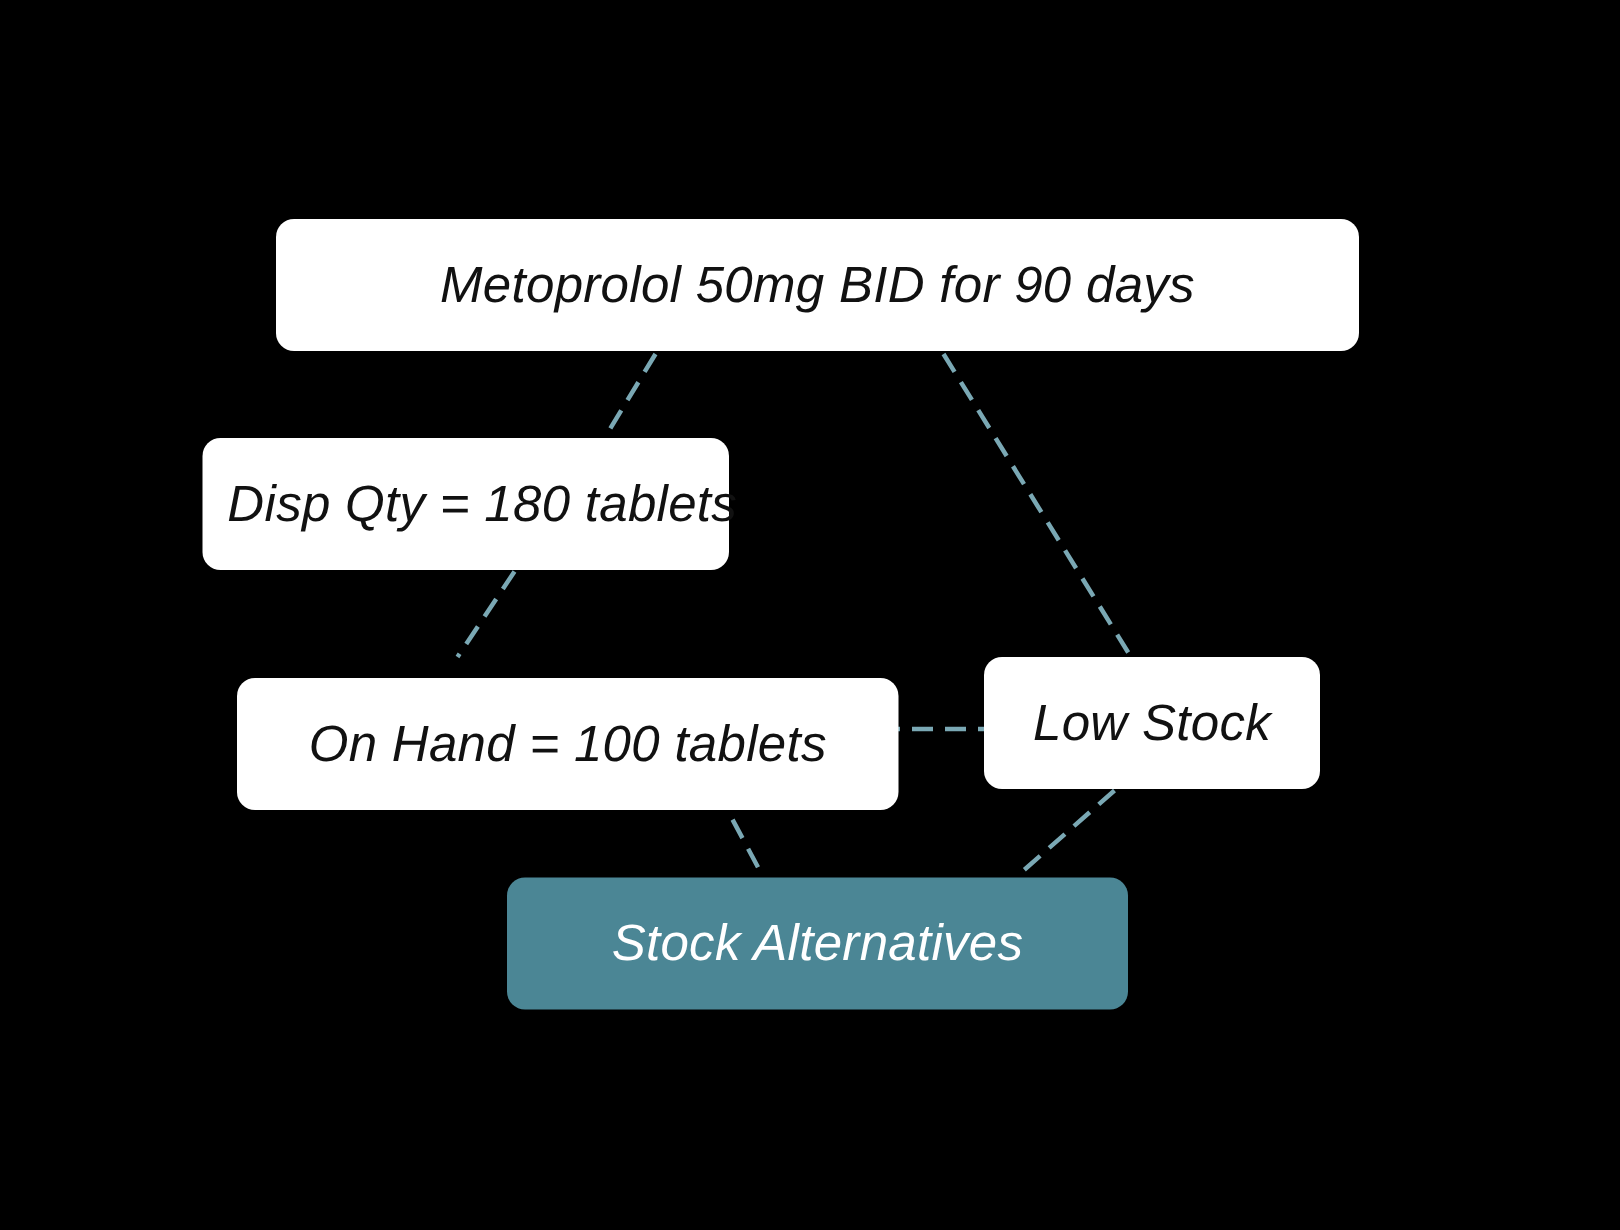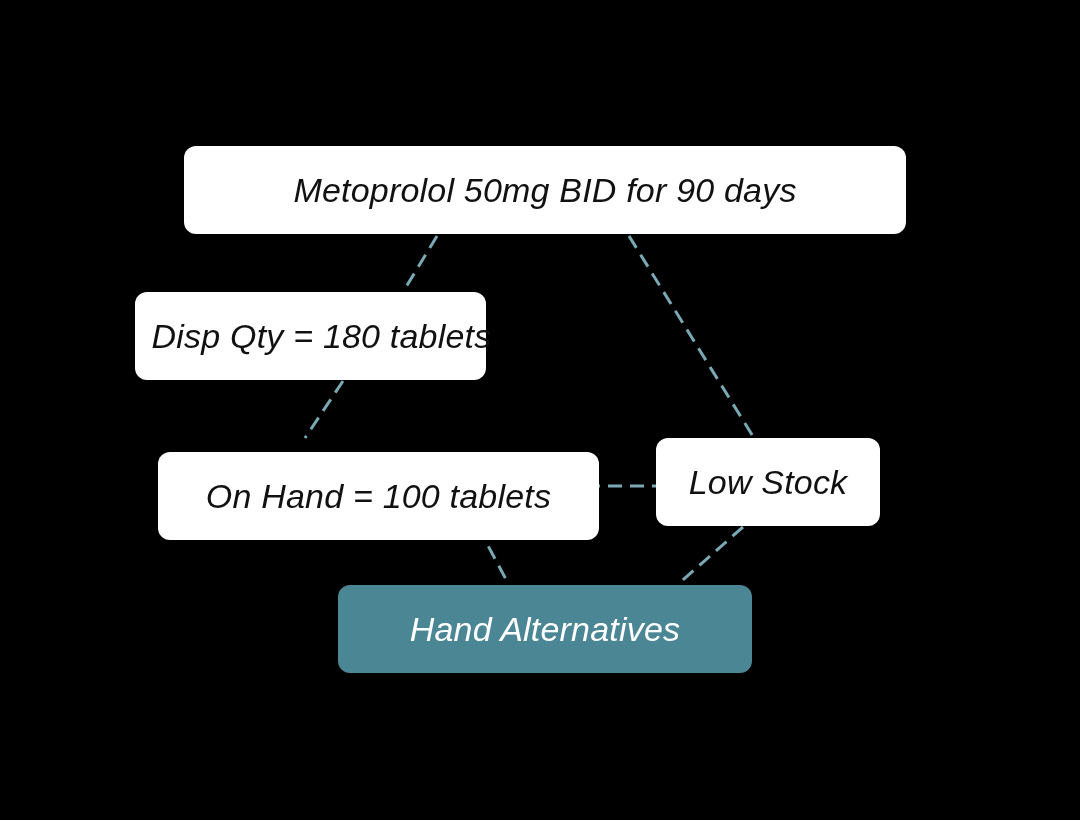--- a/index.html
+++ b/index.html
@@ -40,14 +40,14 @@
 
 <div class="node" style="left:144px; top:452px; width:441px; height:88px;margin-left:14px;">
   <span>On Hand = 100 tablets</span>
 </div>
 
 <div class="node" style="left:656px; top:438px; width:224px; height:88px;justify-content:center;">
   <span>Low Stock</span>
 </div>
 
 <div class="node action" style="left:338px; top:585px; width:414px; height:88px;">
-  <span>Hand Alternatives</span>
+  <span>Stock Alternatives</span>
 </div>
 
 </body></html>

